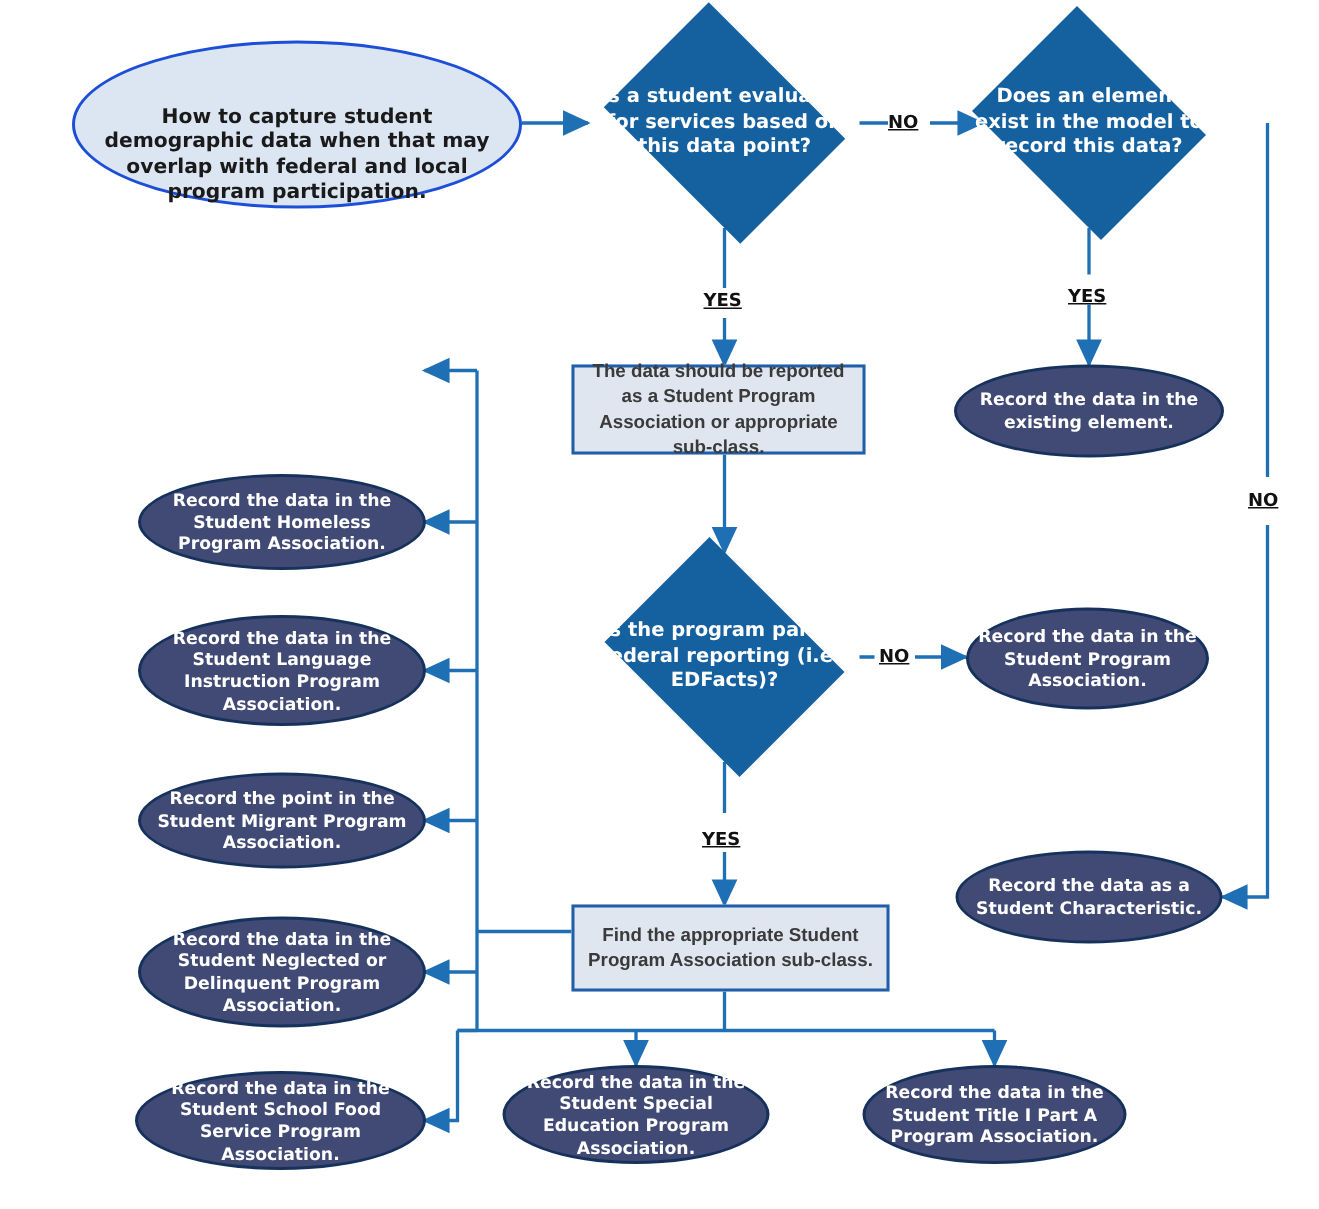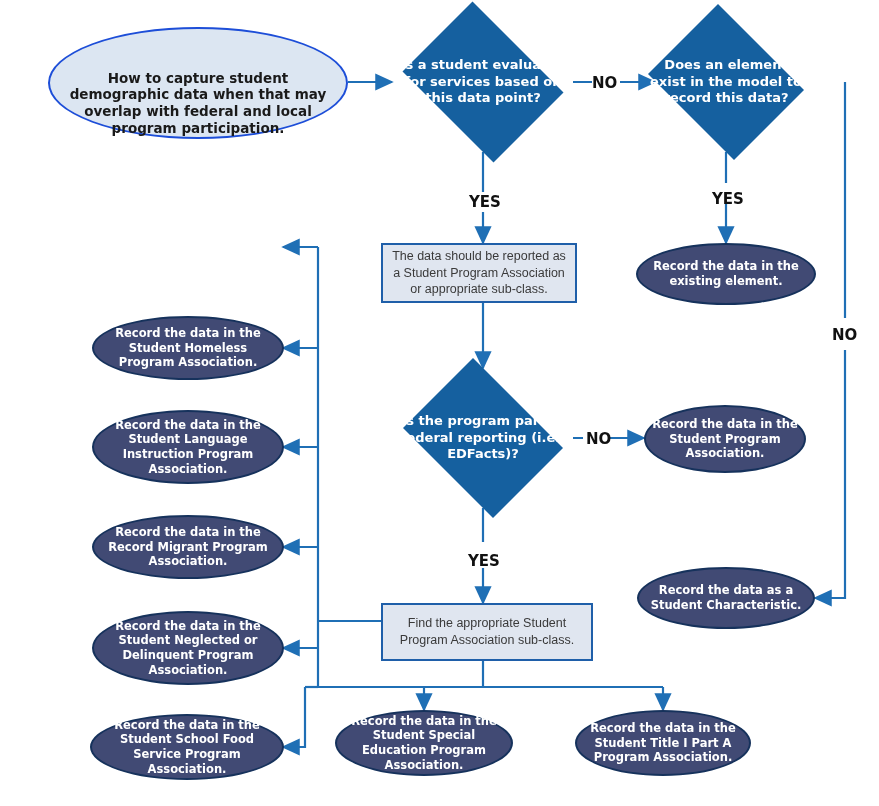--- a/index.html
+++ b/index.html
@@ -75,41 +75,43 @@
   }
 
   
   .n-process {
     background: #E0E6F0;
     border: 2px solid #1F5FA9;
     color: #3a3a3a;
     font-size: 12.5px;
     line-height: 1.35;
     font-family: "Liberation Sans", sans-serif;
+    font-weight: bold;
   }
 
   
   .n-terminal {
     border-radius: 50%;
     background: #414A74;
     border: 2px solid #16325C;
     color: #ffffff;
     font-weight: bold;
     font-size: 11.5px;
     line-height: 1.28;
   }
 
   .edge-label {
     position: absolute;
-    font-size: 15px;
+    font-size: 12px;
     font-weight: bold;
     color: #111111;
     font-family: "DejaVu Sans", sans-serif;
     z-index: 6;
     white-space: nowrap;
+    text-decoration: underline;
   }
 </style>
 </head>
 <body>
 
 <div id="canvas">
 
   <svg id="edges" viewBox="0 0 879 806" xmlns="http://www.w3.org/2000/svg">
     <defs>
       <marker id="arr" markerWidth="9" markerHeight="9" refX="7.6" refY="4.5" orient="auto" markerUnits="strokeWidth">
@@ -207,21 +209,21 @@
 
   <div class="node n-terminal" style="left:92px; top:316px; width:192px; height:64px;">
     <span class="txt">Record the data in the Student Homeless Program Association.</span>
   </div>
 
   <div class="node n-terminal" style="left:92px; top:410px; width:192px; height:74px;">
     <span class="txt">Record the data in the Student Language Instruction Program Association.</span>
   </div>
 
   <div class="node n-terminal" style="left:92px; top:515px; width:192px; height:64px;">
-    <span class="txt">Record the data in the Record Migrant Program Association.</span>
+    <span class="txt">Record the point in the Student Migrant Program Association.</span>
   </div>
 
   <div class="node n-terminal" style="left:92px; top:611px; width:192px; height:74px;">
     <span class="txt">Record the data in the Student Neglected or Delinquent Program Association.</span>
   </div>
 
   <div class="node n-terminal" style="left:90px; top:714px; width:194px; height:66px;">
     <span class="txt">Record the data in the Student School Food Service Program Association.</span>
   </div>
 

